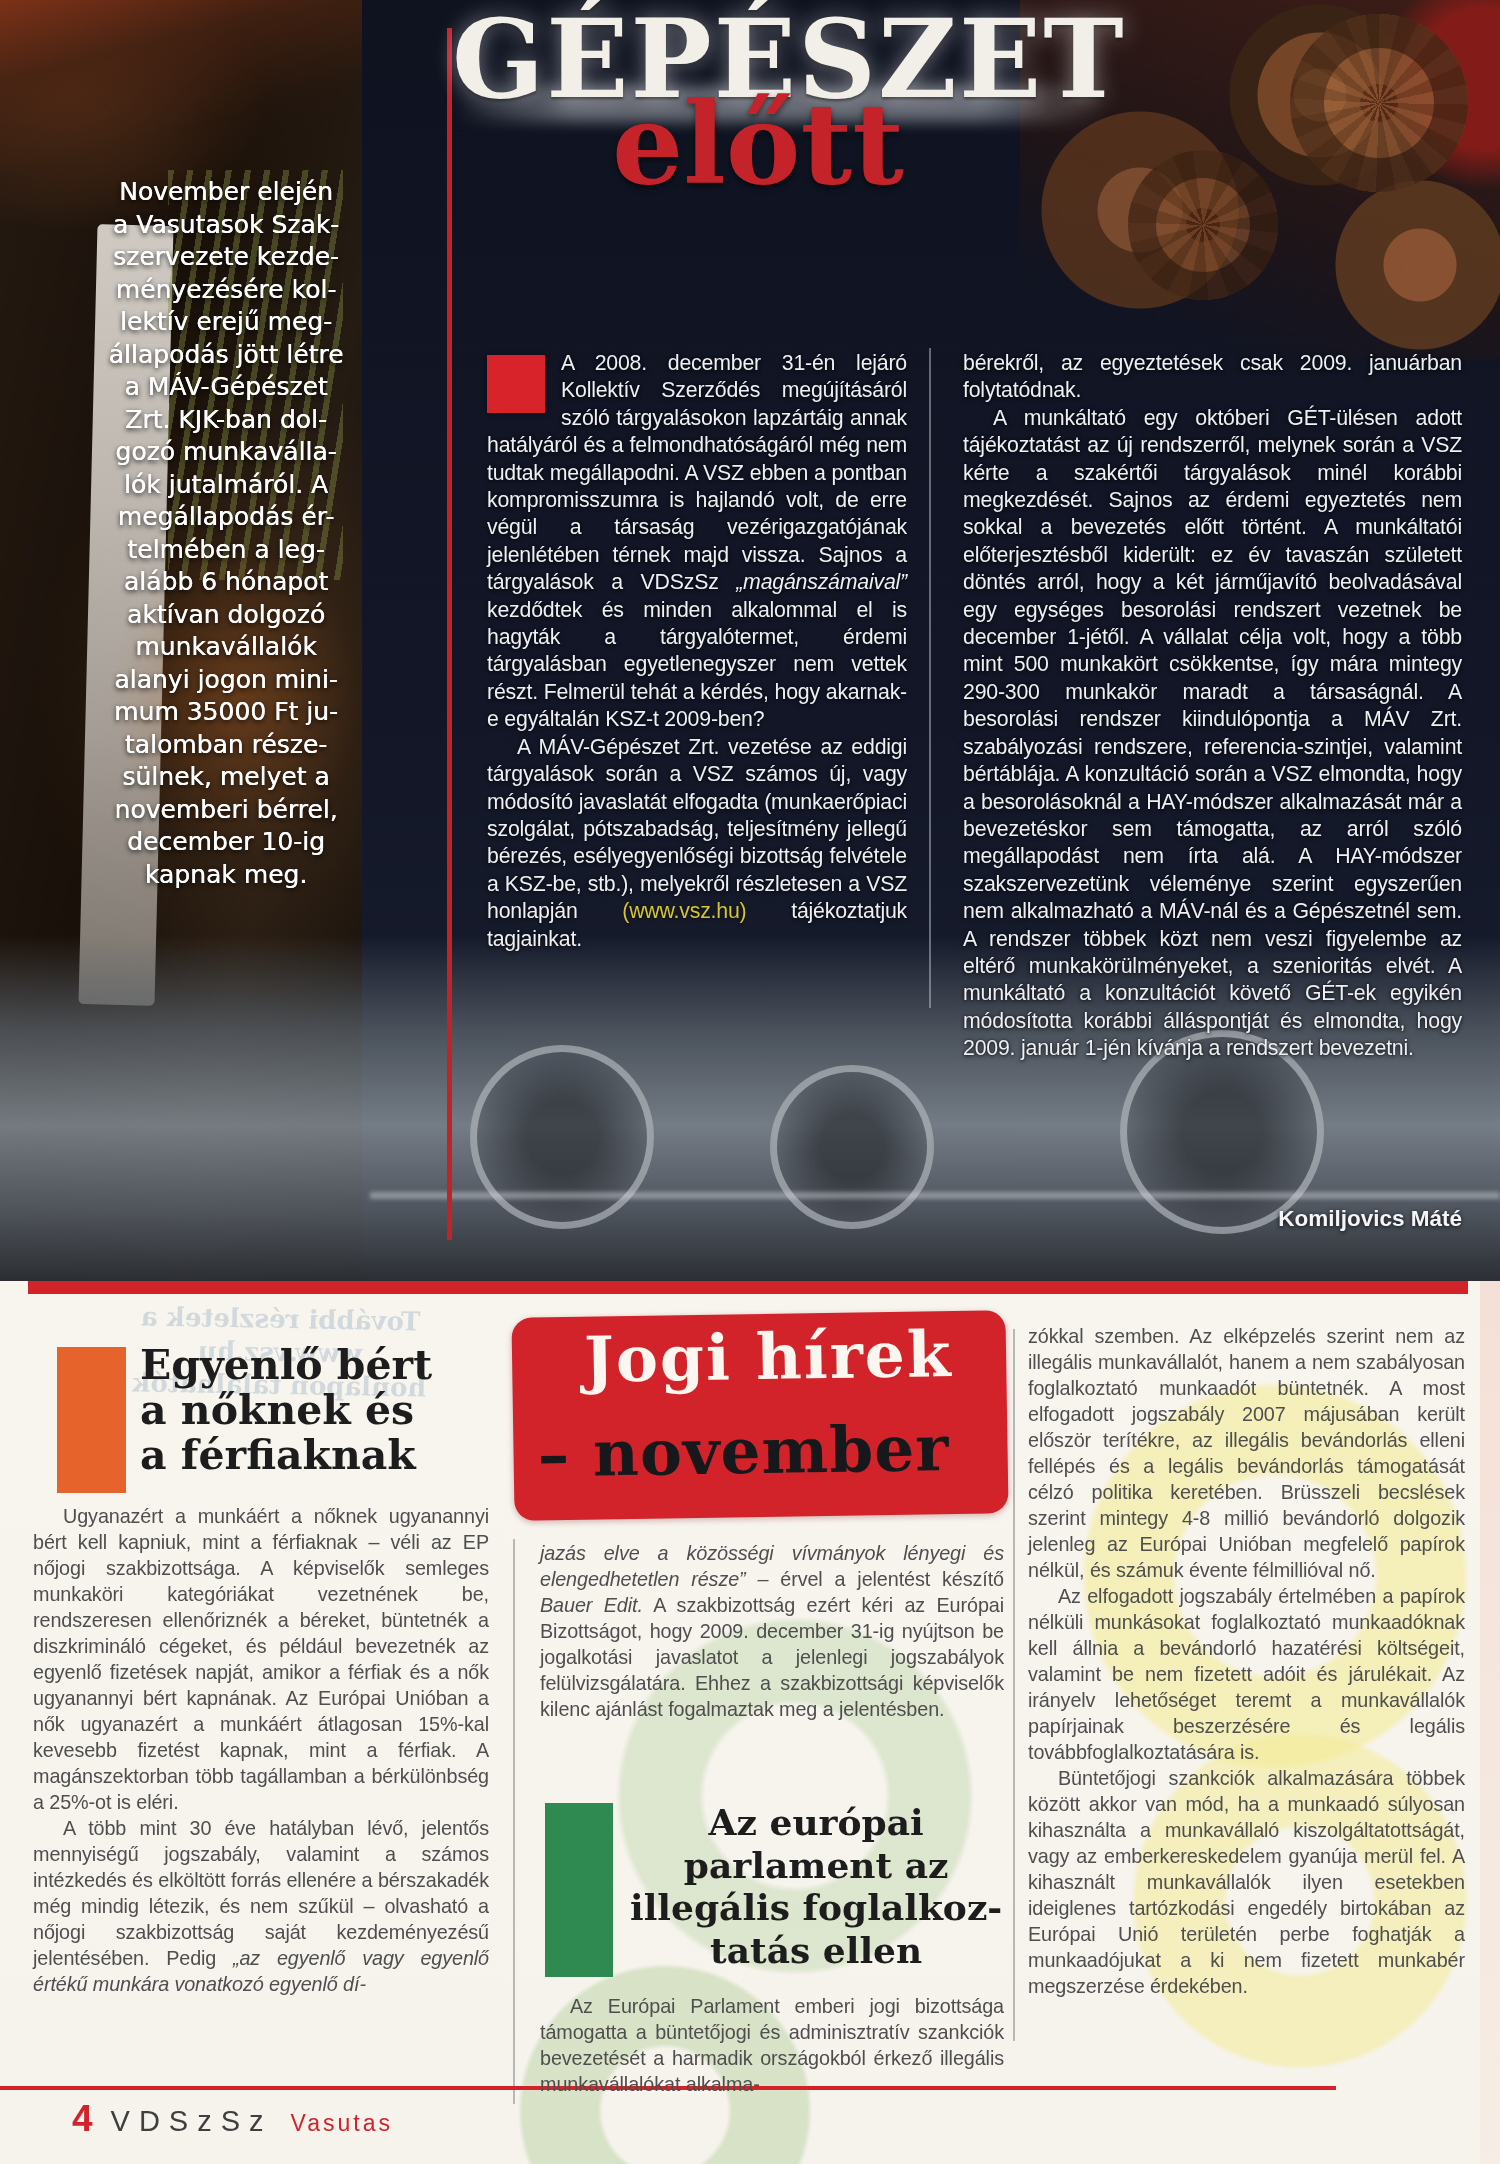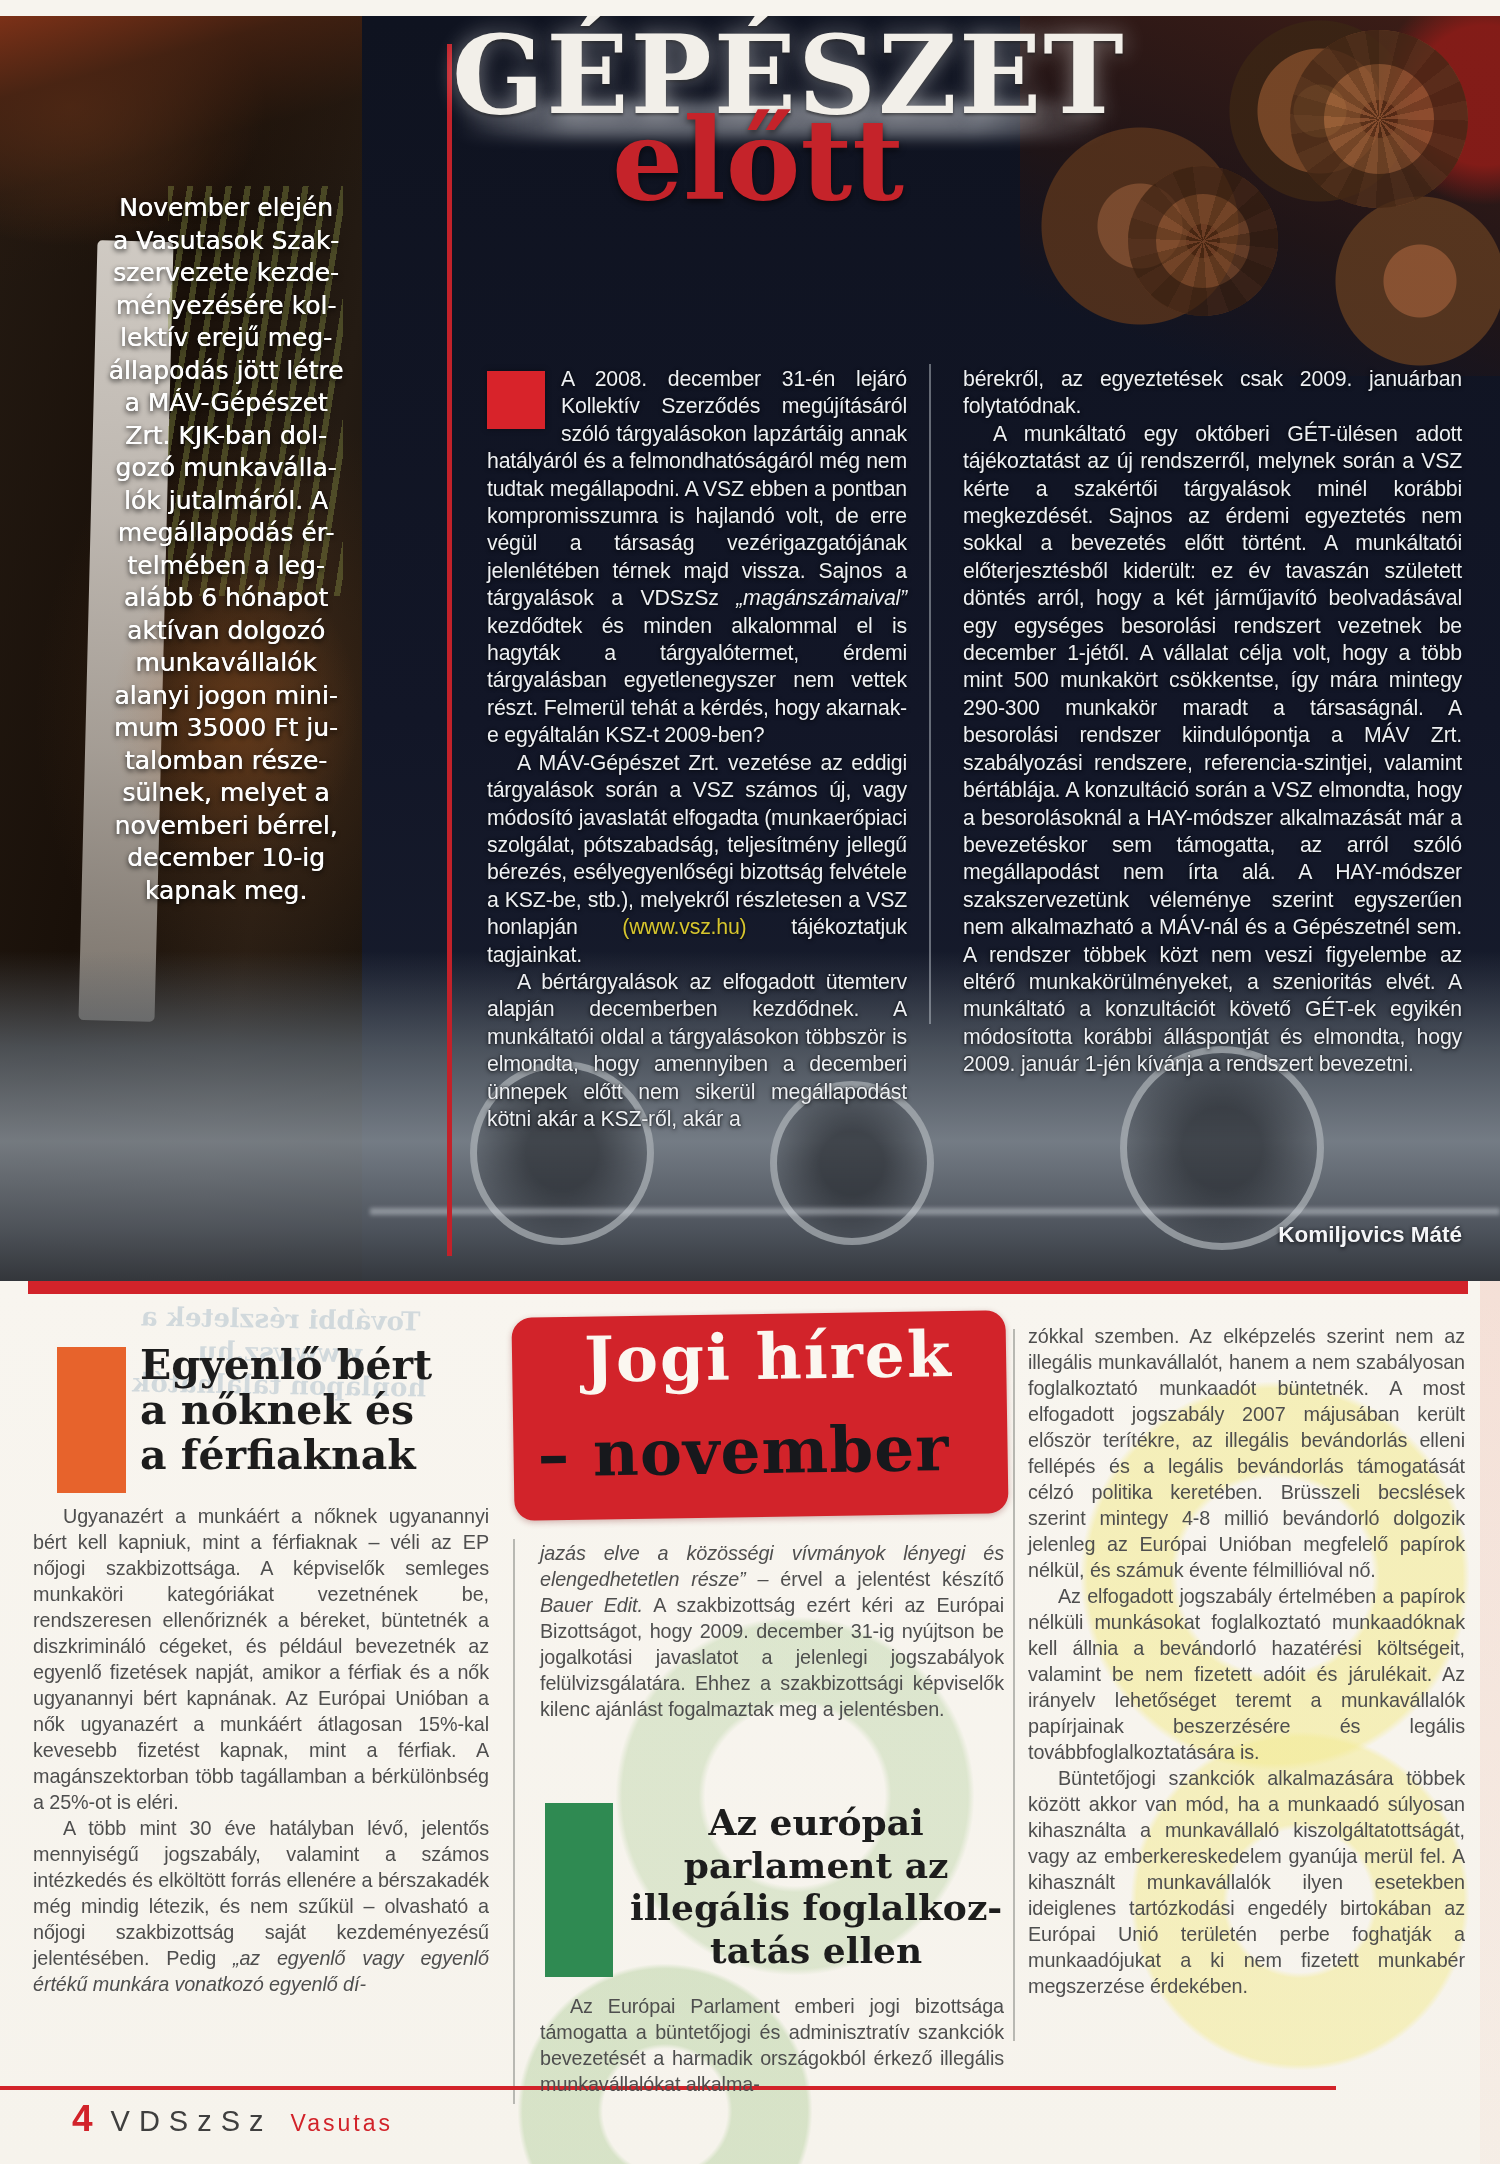--- a/index.html
+++ b/index.html
@@ -1,20 +1,20 @@
 <!DOCTYPE html>
 <html><head>
 <meta charset="utf-8">
 <style>
   html,body{margin:0;padding:0;background:#555;}
   .page{position:relative;width:1500px;height:2164px;margin:0 auto;background:#f7f4ee;overflow:hidden;
         font-family:"Liberation Sans",sans-serif;}
 
   
-  .top-section{position:absolute;left:0;top:16px;width:1500px;height:1281px;background:linear-gradient(180deg,#0f1320 0%,#121627 55%,#1a2030 100%);overflow:hidden;}
+  .top-section{position:absolute;left:0;top:0;width:1500px;height:1281px;background:linear-gradient(180deg,#0f1320 0%,#121627 55%,#1a2030 100%);overflow:hidden;}
   .photo-left{position:absolute;left:0;top:0;width:362px;height:1281px;z-index:0;
     background:
       linear-gradient(165deg, rgba(128,50,24,.95) 0%, rgba(70,34,18,.85) 6%, rgba(40,24,14,.4) 13%, transparent 20%),
       radial-gradient(ellipse 280px 200px at 70px 90px, rgba(120,62,30,.8), transparent 70%),
       radial-gradient(ellipse 300px 420px at 260px 700px, rgba(90,55,28,.5), transparent 75%),
       linear-gradient(100deg,#241a12 0%,#191009 40%,#241b13 70%,#140f0a 100%);}
   .pillar{position:absolute;left:88px;top:225px;width:76px;height:780px;border-radius:5px;transform:rotate(1.4deg);
     background:linear-gradient(180deg,#e3ded7 0%,#cfc9c2 35%,#b3aca4 65%,#857e76 100%);opacity:.9;}
   .sticks{position:absolute;left:168px;top:170px;width:175px;height:410px;opacity:.65;
     background:repeating-linear-gradient(99deg, rgba(138,148,70,.6) 0 6px, transparent 6px 19px);}
@@ -166,21 +166,20 @@
 sülnek, melyet a
 novemberi bérrel,
 december 10-ig
 kapnak meg.</div>
 
     <div class="col-divider-dark"></div>
 
     <div class="dark-col" id="col1">
       <p><span class="dropsq"></span><span>A 2008. december 31-én lejáró Kollektív Szerződés megújításáról szóló tárgyalásokon lapzártáig annak hatályáról és a felmondhatóságáról még nem tudtak megállapodni. A VSZ ebben a pontban kompromisszumra is hajlandó volt, de erre végül a társaság vezérigazgatójának jelenlétében térnek majd vissza. Sajnos a tárgyalások a VDSzSz </span><span class="it">„magánszámaival”</span><span> kezdődtek és minden alkalommal el is hagyták a tárgyalótermet, érdemi tárgyalásban egyetlenegyszer nem vettek részt. Felmerül tehát a kérdés, hogy akarnak-e egyáltalán KSZ-t 2009-ben?</span></p>
       <p class="ind"><span>A MÁV-Gépészet Zrt. vezetése az eddigi tárgyalások során a VSZ számos új, vagy módosító javaslatát elfogadta (munkaerőpiaci szolgálat, pótszabadság, teljesítmény jellegű bérezés, esélyegyenlőségi bizottság felvétele a KSZ-be, stb.), melyekről részletesen a VSZ honlapján </span><span class="weblink">(www.vsz.hu)</span><span> tájékoztatjuk tagjainkat.</span></p>
-      <p class="ind">A bértárgyalások az elfogadott ütemterv alapján decemberben kezdődnek. A munkáltatói oldal a tárgyalásokon többször is elmondta, hogy amennyiben a decemberi ünnepek előtt nem sikerül megállapodást kötni akár a KSZ-ről, akár a</p>
     </div>
 
     <div class="dark-col" id="col2">
       <p>bérekről, az egyeztetések csak 2009. januárban folytatódnak.</p>
       <p class="ind">A munkáltató egy októberi GÉT-ülésen adott tájékoztatást az új rendszerről, melynek során a VSZ kérte a szakértői tárgyalások minél korábbi megkezdését. Sajnos az érdemi egyeztetés nem sokkal a bevezetés előtt történt. A munkáltatói előterjesztésből kiderült: ez év tavaszán született döntés arról, hogy a két járműjavító beolvadásával egy egységes besorolási rendszert vezetnek be december 1-jétől. A vállalat célja volt, hogy a több mint 500 munkakört csökkentse, így mára mintegy 290-300 munkakör maradt a társaságnál. A besorolási rendszer kiindulópontja a MÁV Zrt. szabályozási rendszere, referencia-szintjei, valamint bértáblája. A konzultáció során a VSZ elmondta, hogy a besorolásoknál a HAY-módszer alkalmazását már a bevezetéskor sem támogatta, az arról szóló megállapodást nem írta alá. A HAY-módszer szakszervezetünk véleménye szerint egyszerűen nem alkalmazható a MÁV-nál és a Gépészetnél sem. A rendszer többek közt nem veszi figyelembe az eltérő munkakörülményeket, a szenioritás elvét. A munkáltató a konzultációt követő GÉT-ek egyikén módosította korábbi álláspontját és elmondta, hogy 2009. január 1-jén kívánja a rendszert bevezetni.</p>
     </div>
 
     <div class="byline">Komiljovics Máté</div>
   </div>
 

